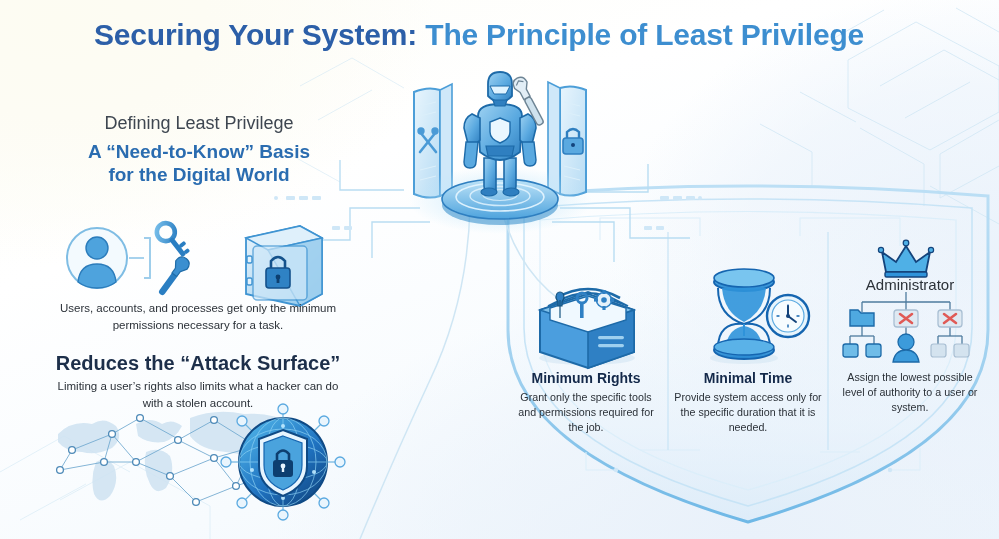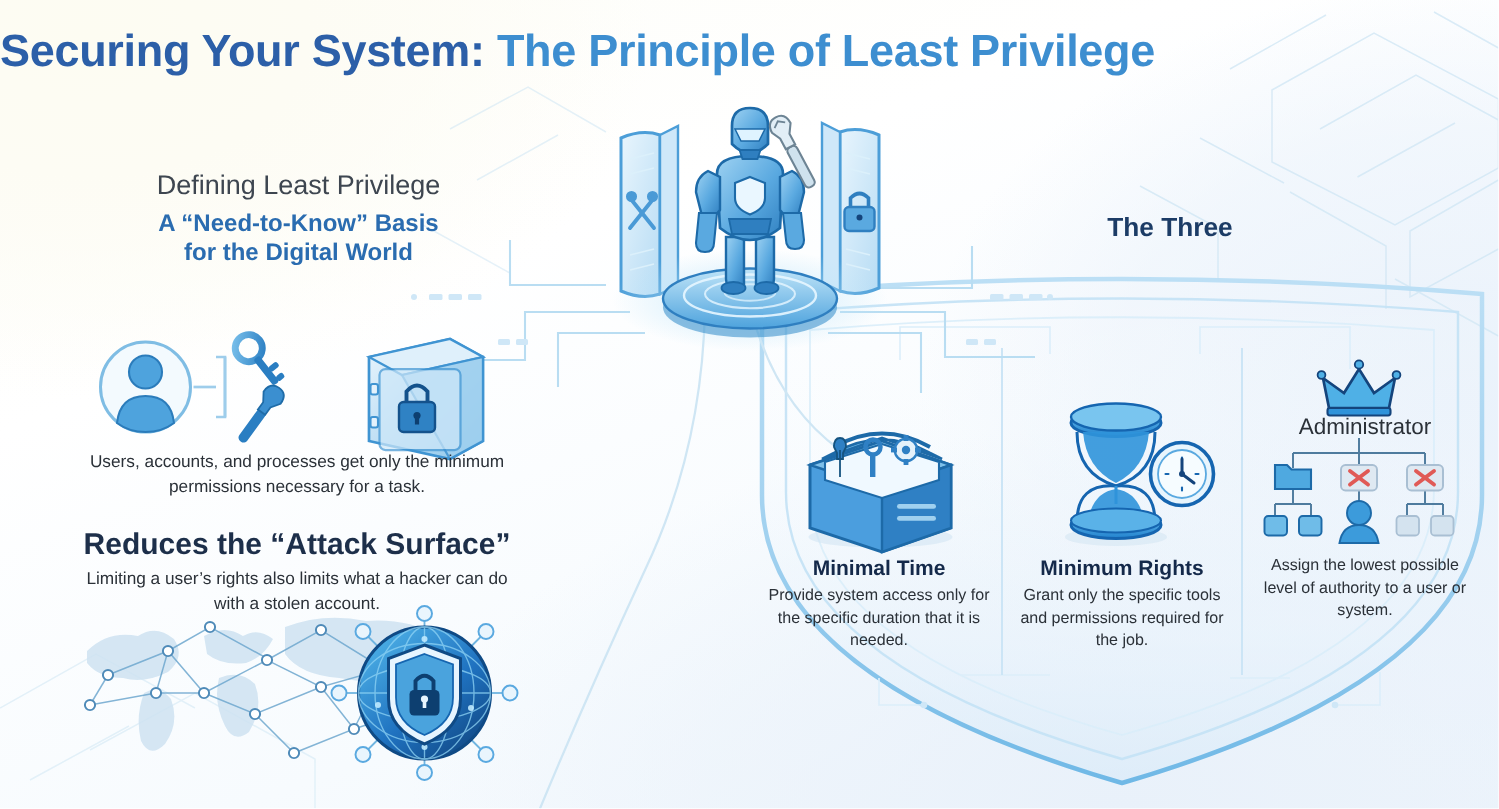--- a/index.html
+++ b/index.html
@@ -24,21 +24,21 @@
       linear-gradient(160deg, #fdfdf7 0%, #ffffff 32%, #f7fbfe 66%, #eef5fc 100%);
   }
   .svg-layer { position: absolute; left: 0; top: 0; width: 999px; height: 539px; }
 
   
   .title {
     position: absolute;
     top: 18px;
     left: 0;
     width: 958px;
-    text-align: left;
+    text-align: center;
     font-size: 30px;
     font-weight: bold;
     letter-spacing: -0.2px;
     white-space: nowrap;
   }
   .title .t-dark { color: #2c5fa8; }
   .title .t-light { color: #3d8ed0; }
 
   
   .left-col {
@@ -48,21 +48,21 @@
     width: 294px;
     text-align: center;
   }
   .eyebrow {
     font-size: 18px;
     color: #3e4650;
     line-height: 1.25;
     margin-bottom: 5px;
   }
   .left-head {
-    font-size: 16px;
+    font-size: 19px;
     font-weight: bold;
     color: #2a6cb0;
     line-height: 1.22;
   }
 
   .left-body-1 {
     position: absolute;
     left: 48px;
     top: 300px;
     width: 300px;
@@ -602,32 +602,31 @@
       <div>A “Need-to-Know” Basis</div>
       <div>for the Digital World</div>
     </div>
   </div>
 
   <div class="left-body-1">Users, accounts, and processes get only the minimum permissions necessary for a task.</div>
   <div class="sub-head">Reduces the “Attack Surface”</div>
   <div class="left-body-2">Limiting a user’s rights also limits what a hacker can do with a stolen account.</div>
 
   <div class="right-head">
-    <div>The Three</div>
   </div>
 
   <div class="admin-label">Administrator</div>
 
   <div class="principles">
+    <div class="principle">
+      <div class="p-title">Minimum Rights</div>
+      <div class="p-desc">Grant only the specific tools and permissions required for the job.</div>
+    </div>
     <div class="principle">
       <div class="p-title">Minimal Time</div>
       <div class="p-desc">Provide system access only for the specific duration that it is needed.</div>
     </div>
     <div class="principle">
-      <div class="p-title">Minimum Rights</div>
-      <div class="p-desc">Grant only the specific tools and permissions required for the job.</div>
-    </div>
-    <div class="principle">
       <div class="p-desc">Assign the lowest possible level of authority to a user or system.</div>
     </div>
   </div>
 
 </div>
 
 </body></html>

